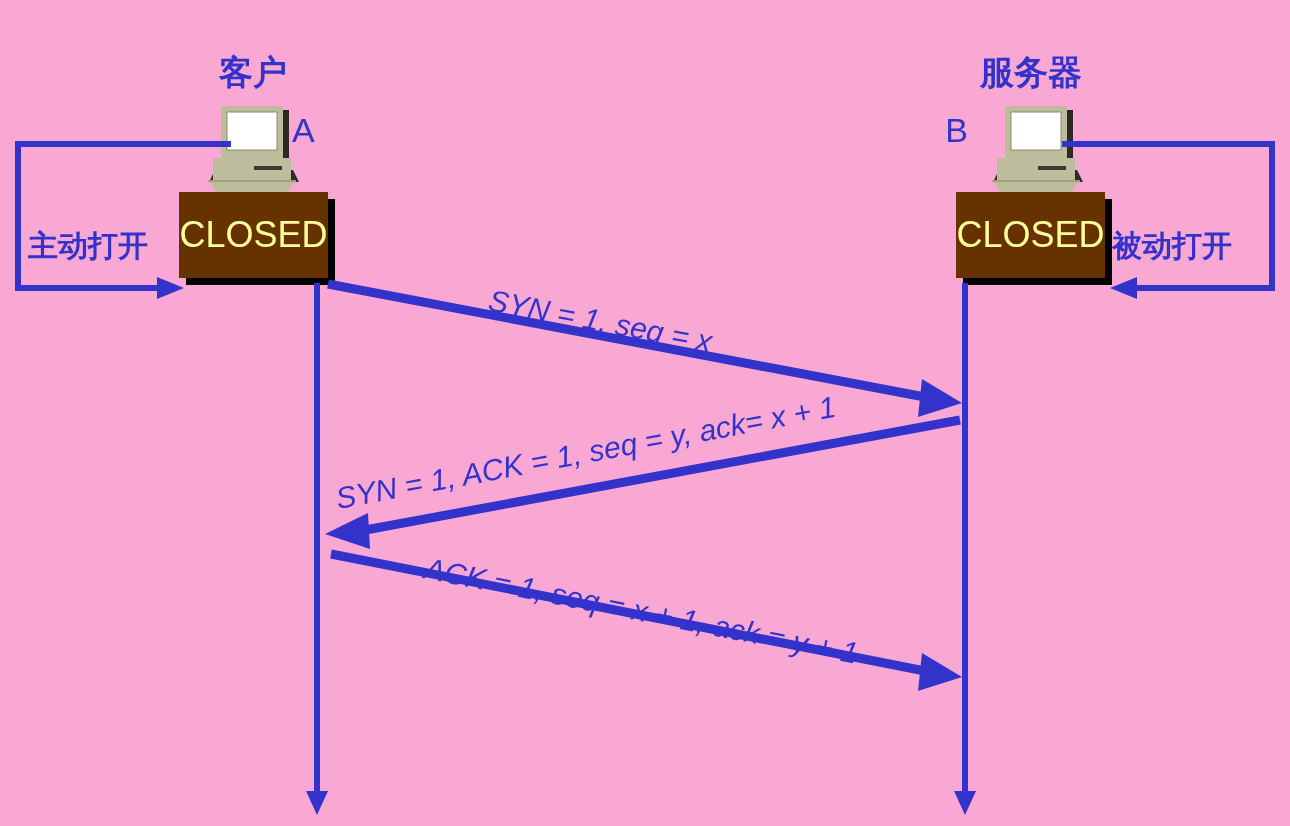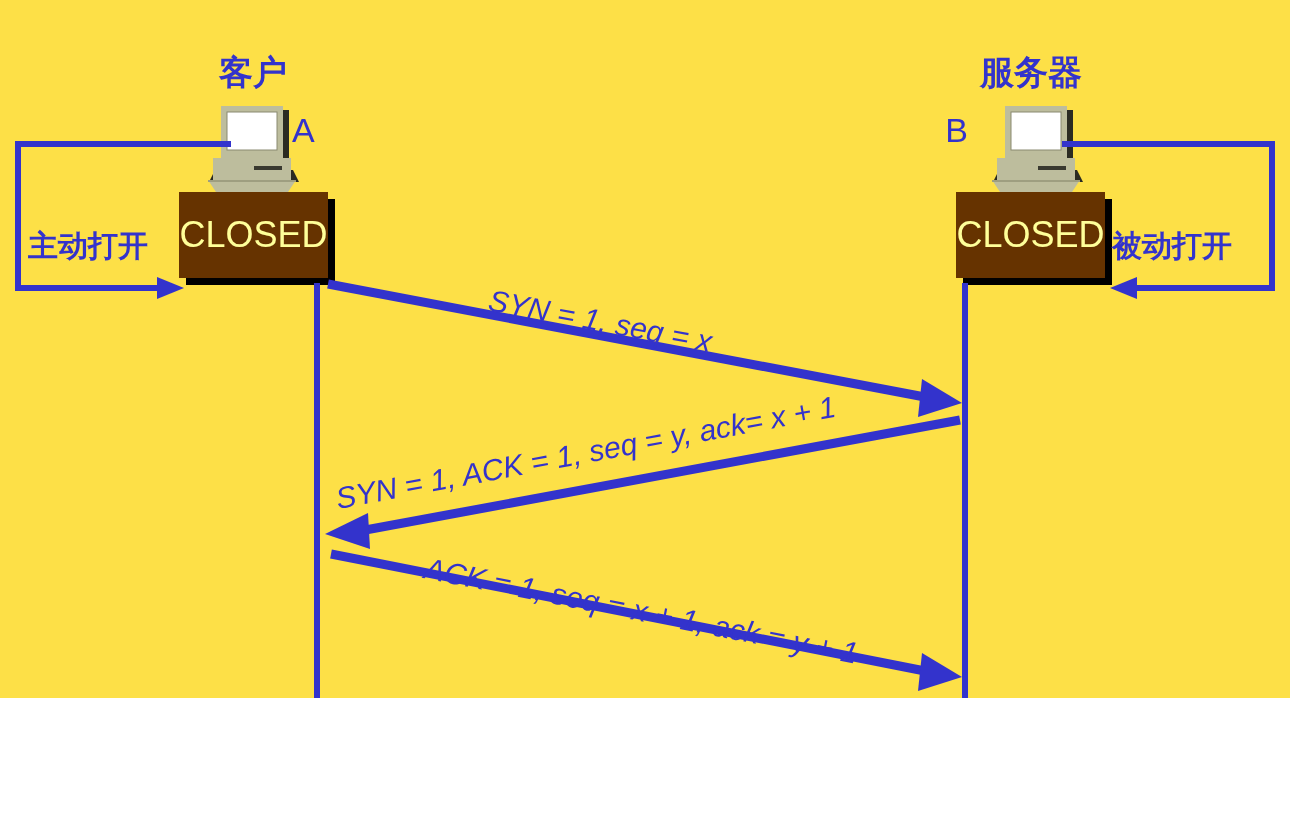--- a/index.html
+++ b/index.html
@@ -7,22 +7,22 @@
     margin: 0;
     padding: 0;
     background: #ffffff;
   }
   body {
     font-family: "Liberation Sans", sans-serif;
   }
   #diagram-root {
     position: relative;
     width: 1290px;
-    height: 698px;
-    background: #fde047;
+    height: 826px;
+    background: #f9a8d4;
     overflow: hidden;
   }
   #diagram-svg {
     position: absolute;
     left: 0;
     top: 0;
     width: 1290px;
     height: 826px;
   }
   .host-title {

